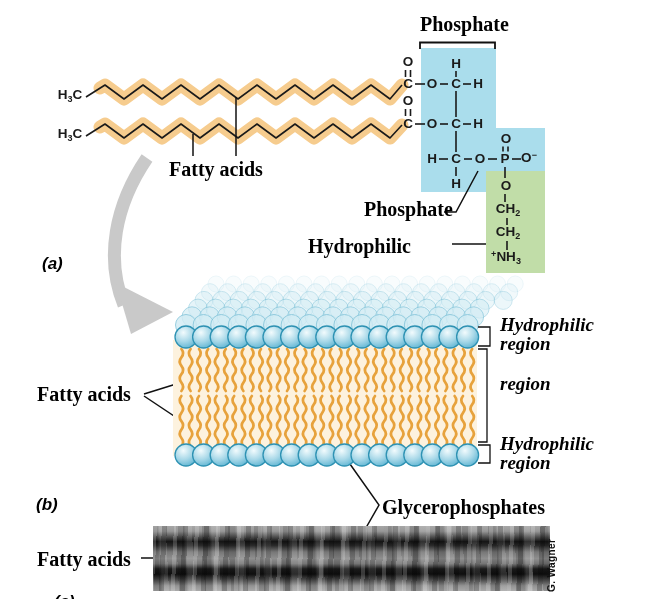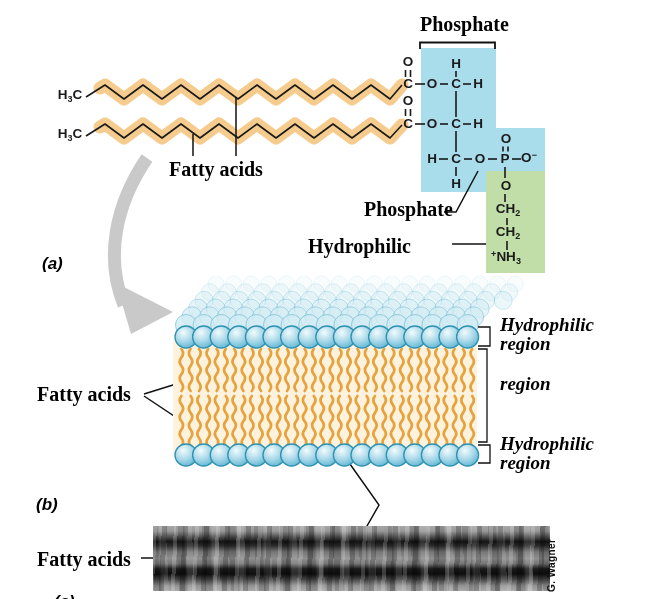--- a/index.html
+++ b/index.html
@@ -359,19 +359,20 @@
   <div class="lbl lbl-reg" style="left:500px;top:374px;">
     <span>region</span>
   </div>
   <div class="lbl lbl-reg" style="left:500px;top:434px;">
     <span>Hydrophilic</span>
     <span>region</span>
   </div>
 
   <div class="lbl lbl-big" style="left:37px;top:383px;">Fatty acids</div>
   <div class="lbl panel-letter" style="left:36px;top:495px;">(b)</div>
+  <div class="lbl lbl-big" style="left:382px;top:496px;">Glycerophosphates</div>
   <div class="lbl lbl-big" style="left:37px;top:548px;">Fatty acids</div>
 
   <div class="micrograph"></div>
   <div class="credit">G. Wagner</div>
 
   <div class="lbl panel-letter" style="left:54px;top:592px;">(c)</div>
 </div>
 
 </body></html>

